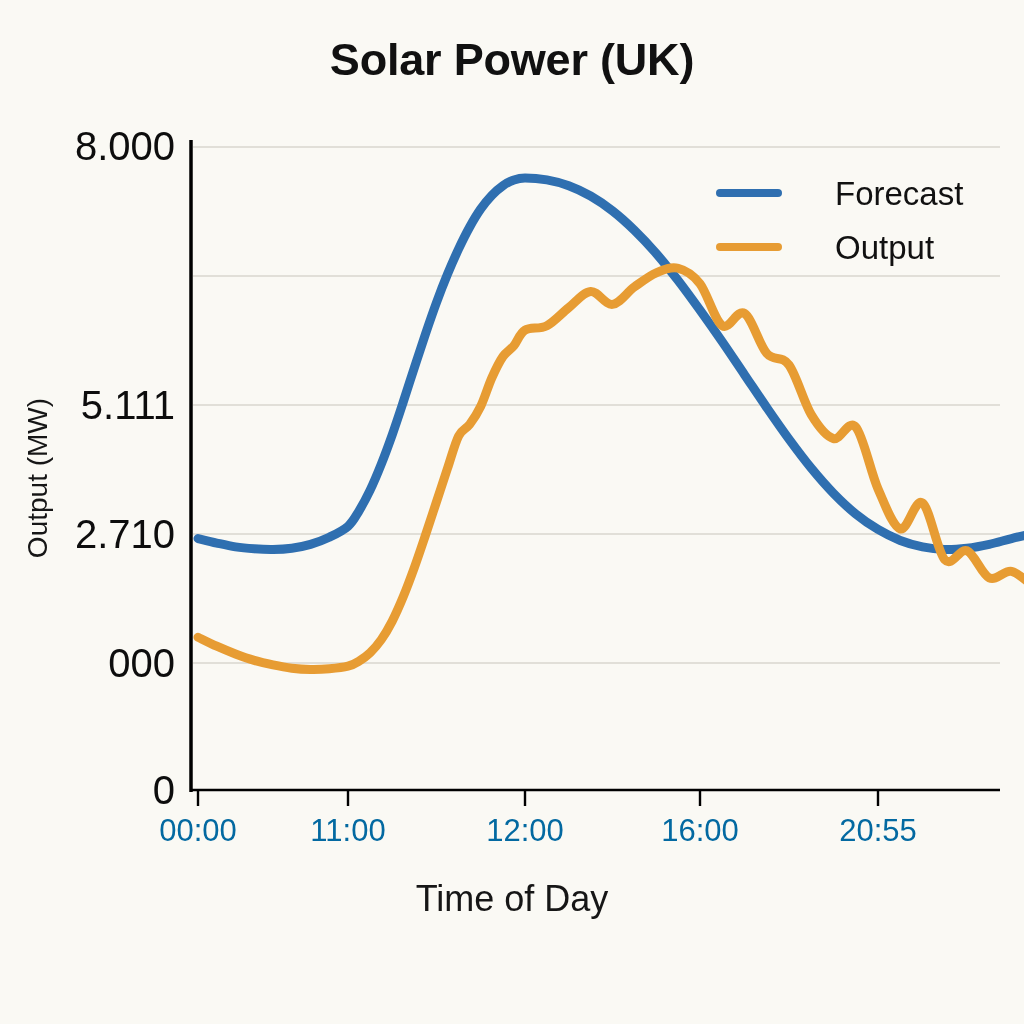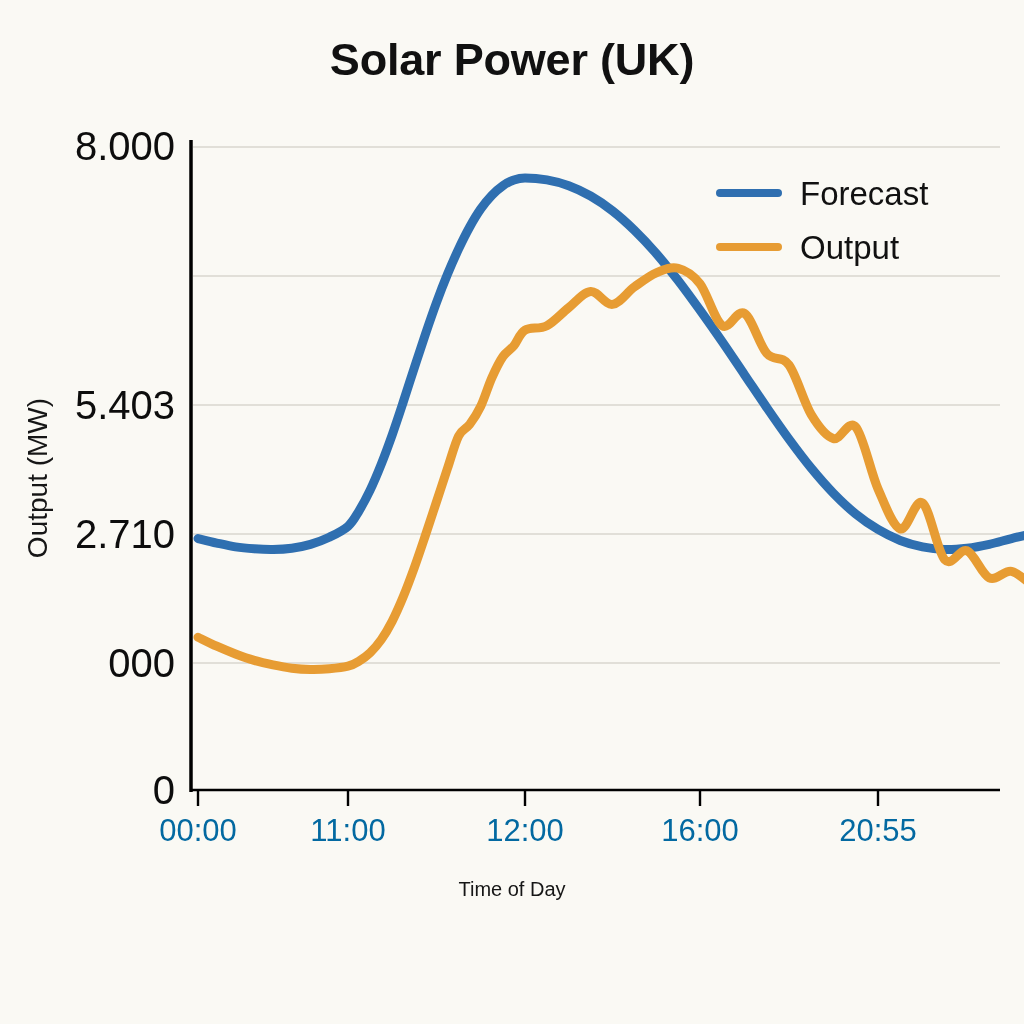--- a/index.html
+++ b/index.html
@@ -42,21 +42,21 @@
     transform: rotate(-90deg);
     transform-origin: center center;
     white-space: nowrap;
   }
   .xlabel {
     position: absolute;
     left: 0;
     top: 878px;
     width: 1024px;
     text-align: center;
-    font-size: 20px;
+    font-size: 36px;
     color: #161616;
   }
   .ytick {
     position: absolute;
     right: 0;
     width: 120px;
     text-align: right;
     font-size: 40px;
     color: #0d0d0d;
     transform: translateY(-50%);
@@ -91,41 +91,42 @@
     width: 66px;
     height: 8px;
     border-radius: 4px;
     margin-right: 18px;
     flex: 0 0 auto;
   }
   .legend-text {
     font-size: 33px;
     color: #111111;
     line-height: 1;
+    margin-left: 35px;
   }
   svg.plot {
     position: absolute;
     left: 0;
     top: 0;
   }
 </style>
 </head>
 <body>
 
 <div id="figure">
 
   <div class="chart-title">Solar Power (UK)</div>
 
   <div class="ylabel">Output (MW)</div>
 
   <div class="xlabel">Time of Day</div>
 
   <div class="ytick-wrap">
     <div class="ytick" style="top:146px">8.000</div>
-    <div class="ytick" style="top:405px">5.403</div>
+    <div class="ytick" style="top:405px">5.111</div>
     <div class="ytick" style="top:534px">2.710</div>
     <div class="ytick" style="top:663px">000</div>
     <div class="ytick" style="top:790px">0</div>
   </div>
 
   <div>
     <div class="xtick-label" style="left:198px">00:00</div>
     <div class="xtick-label" style="left:348px">11:00</div>
     <div class="xtick-label" style="left:525px">12:00</div>
     <div class="xtick-label" style="left:700px">16:00</div>

